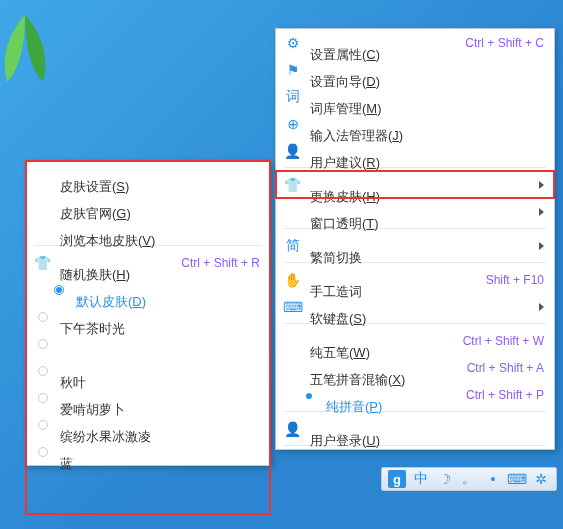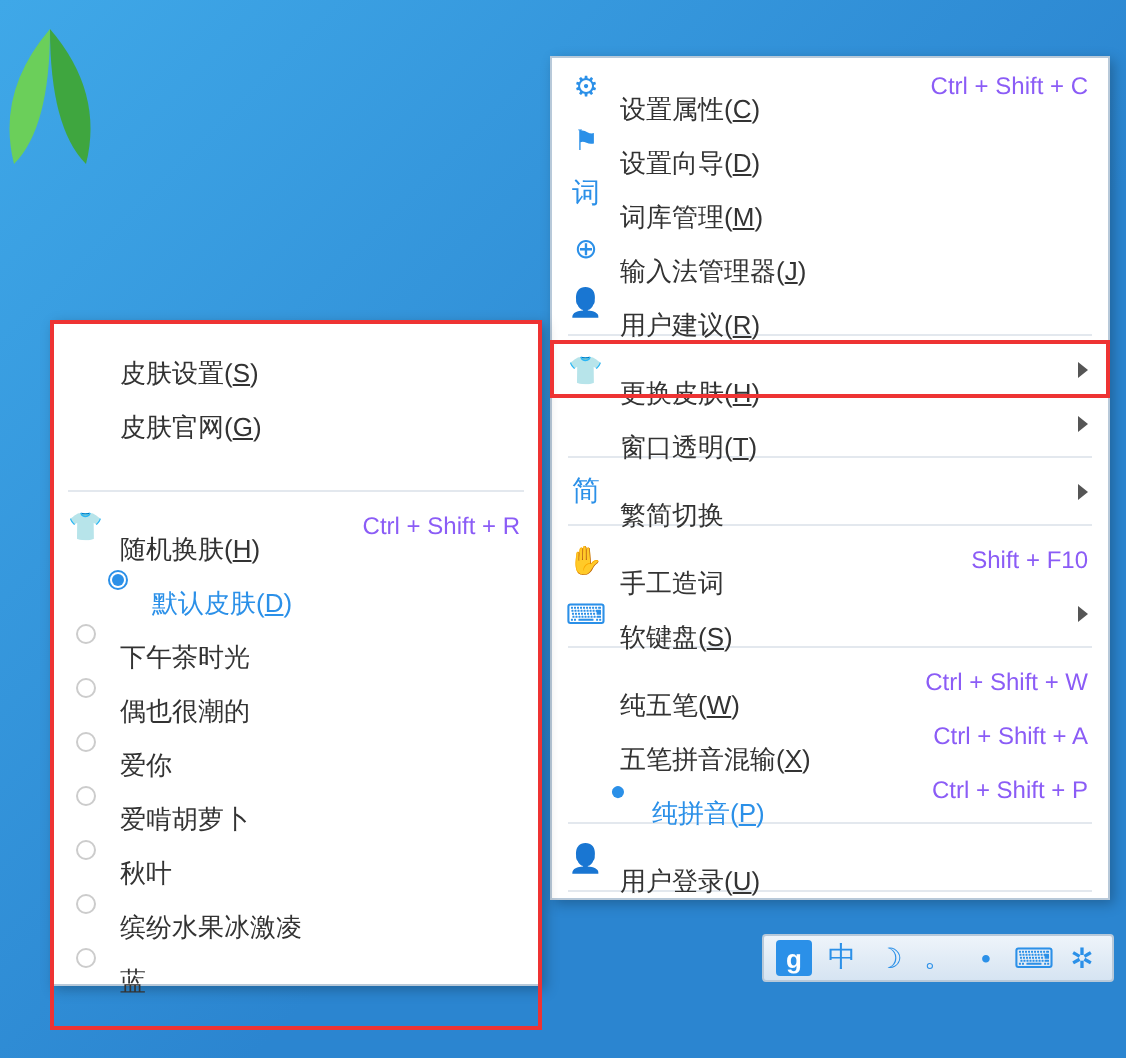--- a/index.html
+++ b/index.html
@@ -216,20 +216,21 @@
     <div class="menu-item">
       <span class="ic"></span>
       <span class="lbl">皮肤设置(<u>S</u>)</span>
     </div>
     <div class="menu-item">
       <span class="ic"></span>
       <span class="lbl">皮肤官网(<u>G</u>)</span>
     </div>
     <div class="menu-item">
       <span class="ic"></span>
+      <span class="lbl">浏览本地皮肤(<u>V</u>)</span>
     </div>
     <div class="menu-sep"></div>
     <div class="menu-item">
       <span class="ic">👕</span>
       <span class="lbl">随机换肤(<u>H</u>)</span>
       <span class="sc">Ctrl + Shift + R</span>
     </div>
     <div class="menu-item selected">
       <span class="ic">
         <span class="radio on"></span>
@@ -239,39 +240,32 @@
     <div class="menu-item">
       <span class="ic">
         <span class="radio"></span>
       </span>
       <span class="lbl">下午茶时光</span>
     </div>
     <div class="menu-item">
       <span class="ic">
         <span class="radio"></span>
       </span>
-      <span class="lbl">偶也很潮的</span>
-    </div>
-    <div class="menu-item">
-      <span class="ic">
-        <span class="radio"></span>
-      </span>
-      <span class="lbl">爱你</span>
+    </div>
+    <div class="menu-item">
+      <span class="ic">
+        <span class="radio"></span>
+      </span>
+      <span class="lbl">秋叶</span>
     </div>
     <div class="menu-item">
       <span class="ic">
         <span class="radio"></span>
       </span>
       <span class="lbl">爱啃胡萝卜</span>
-    </div>
-    <div class="menu-item">
-      <span class="ic">
-        <span class="radio"></span>
-      </span>
-      <span class="lbl">秋叶</span>
     </div>
     <div class="menu-item">
       <span class="ic">
         <span class="radio"></span>
       </span>
       <span class="lbl">缤纷水果冰激凌</span>
     </div>
     <div class="menu-item">
       <span class="ic">
         <span class="radio"></span>

